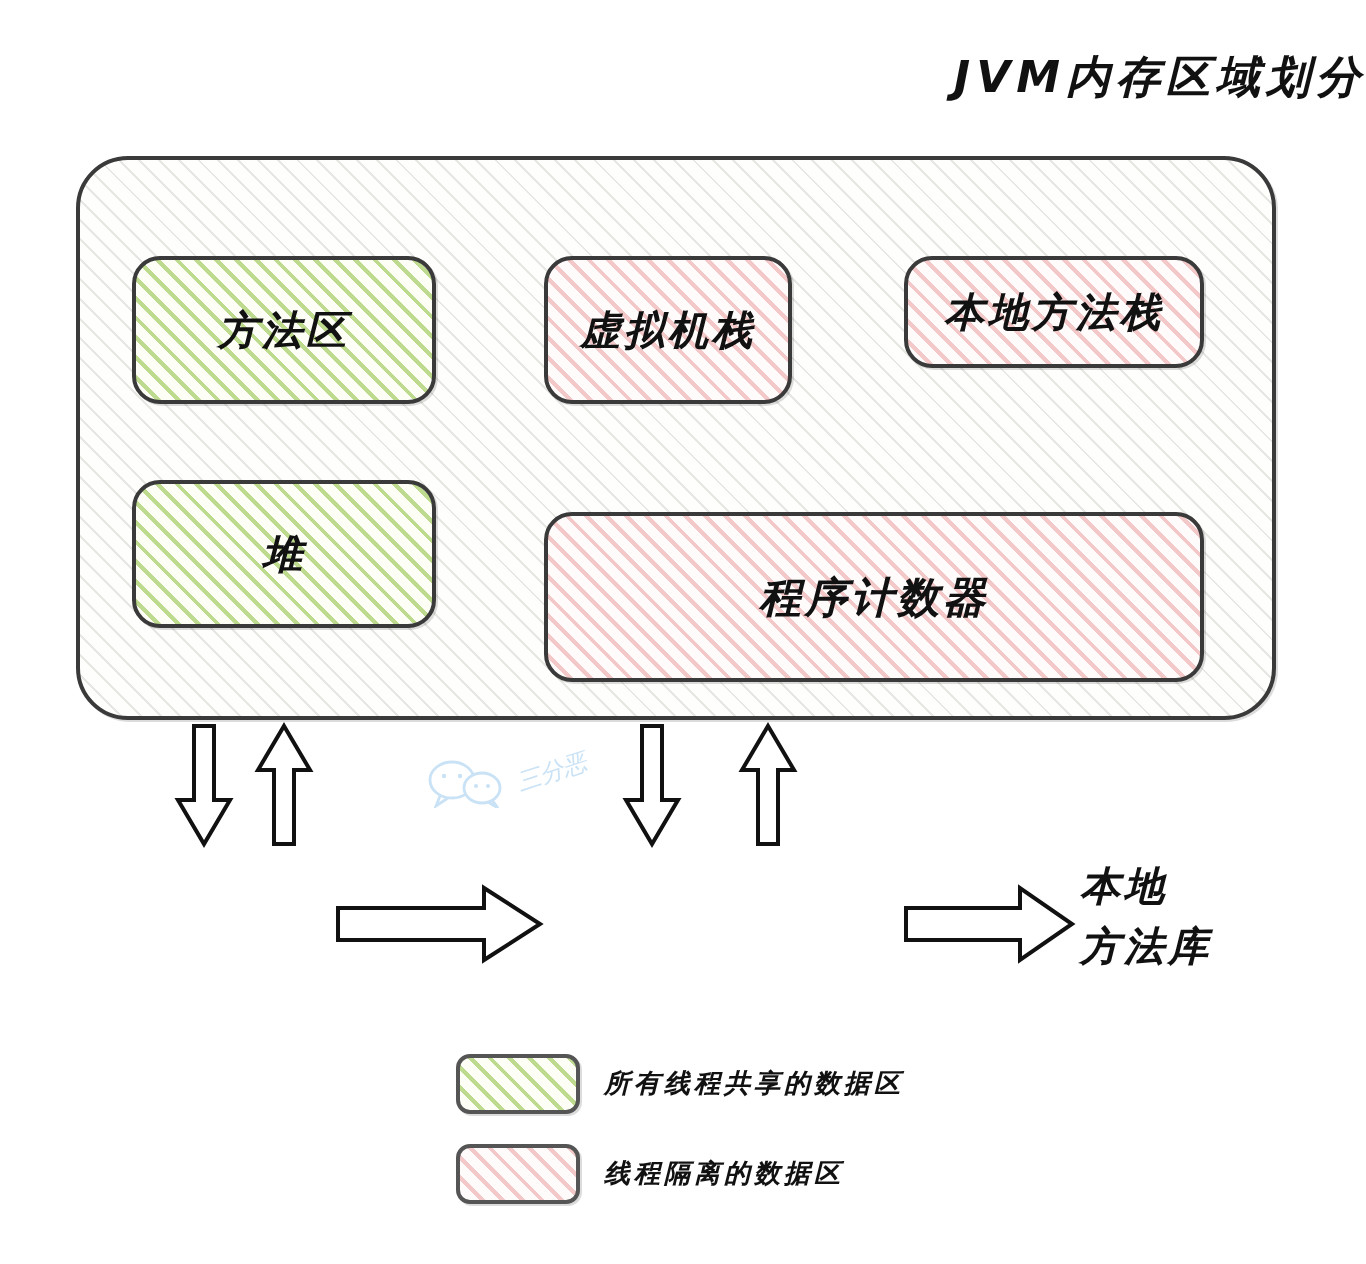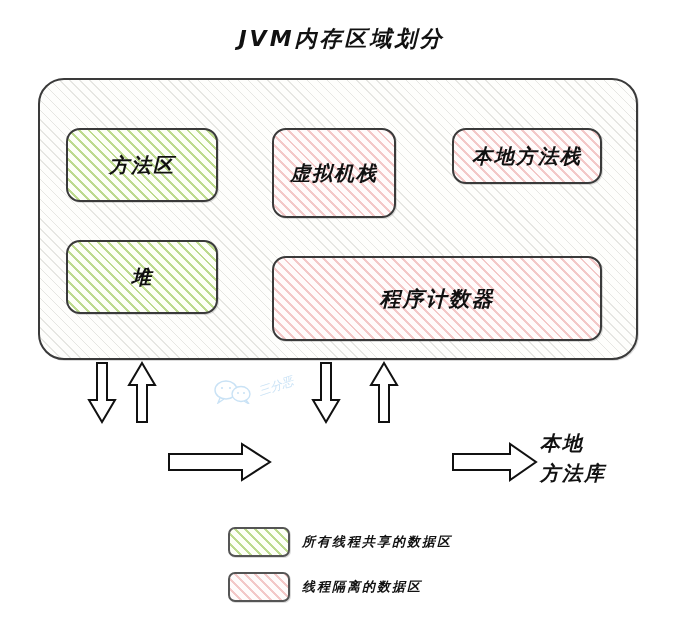--- a/index.html
+++ b/index.html
@@ -88,32 +88,32 @@
     height: 282px;
     border-radius: 26px;
     border: 2px solid #3a3a3a;
   }
 
   #title {
     position: absolute;
     left: 0;
     top: 24px;
     width: 683px;
-    text-align: center;
+    text-align: right;
     font-family: "DejaVu Sans", "Liberation Sans", sans-serif;
     font-size: 22px;
     font-weight: bold;
     font-style: italic;
     letter-spacing: 3px;
     color: #111111;
   }
 
   
   #box-method-area { left: 66px;  top: 128px; width: 152px; height: 74px; }
-  #box-vm-stack    { left: 272px; top: 128px; width: 124px; height: 90px; }
+  #box-vm-stack    { left: 272px; top: 128px; width: 124px; height: 74px; }
   #box-native-stack{ left: 452px; top: 128px; width: 150px; height: 56px; }
   #box-heap        { left: 66px;  top: 240px; width: 152px; height: 74px; }
   #box-pc-register { left: 272px; top: 256px; width: 330px; height: 85px; }
 
   #box-method-area .box-label,
   #box-heap .box-label,
   #box-vm-stack .box-label,
   #box-native-stack .box-label { font-size: 20px; }
   #box-pc-register .box-label { font-size: 21px; }
 

